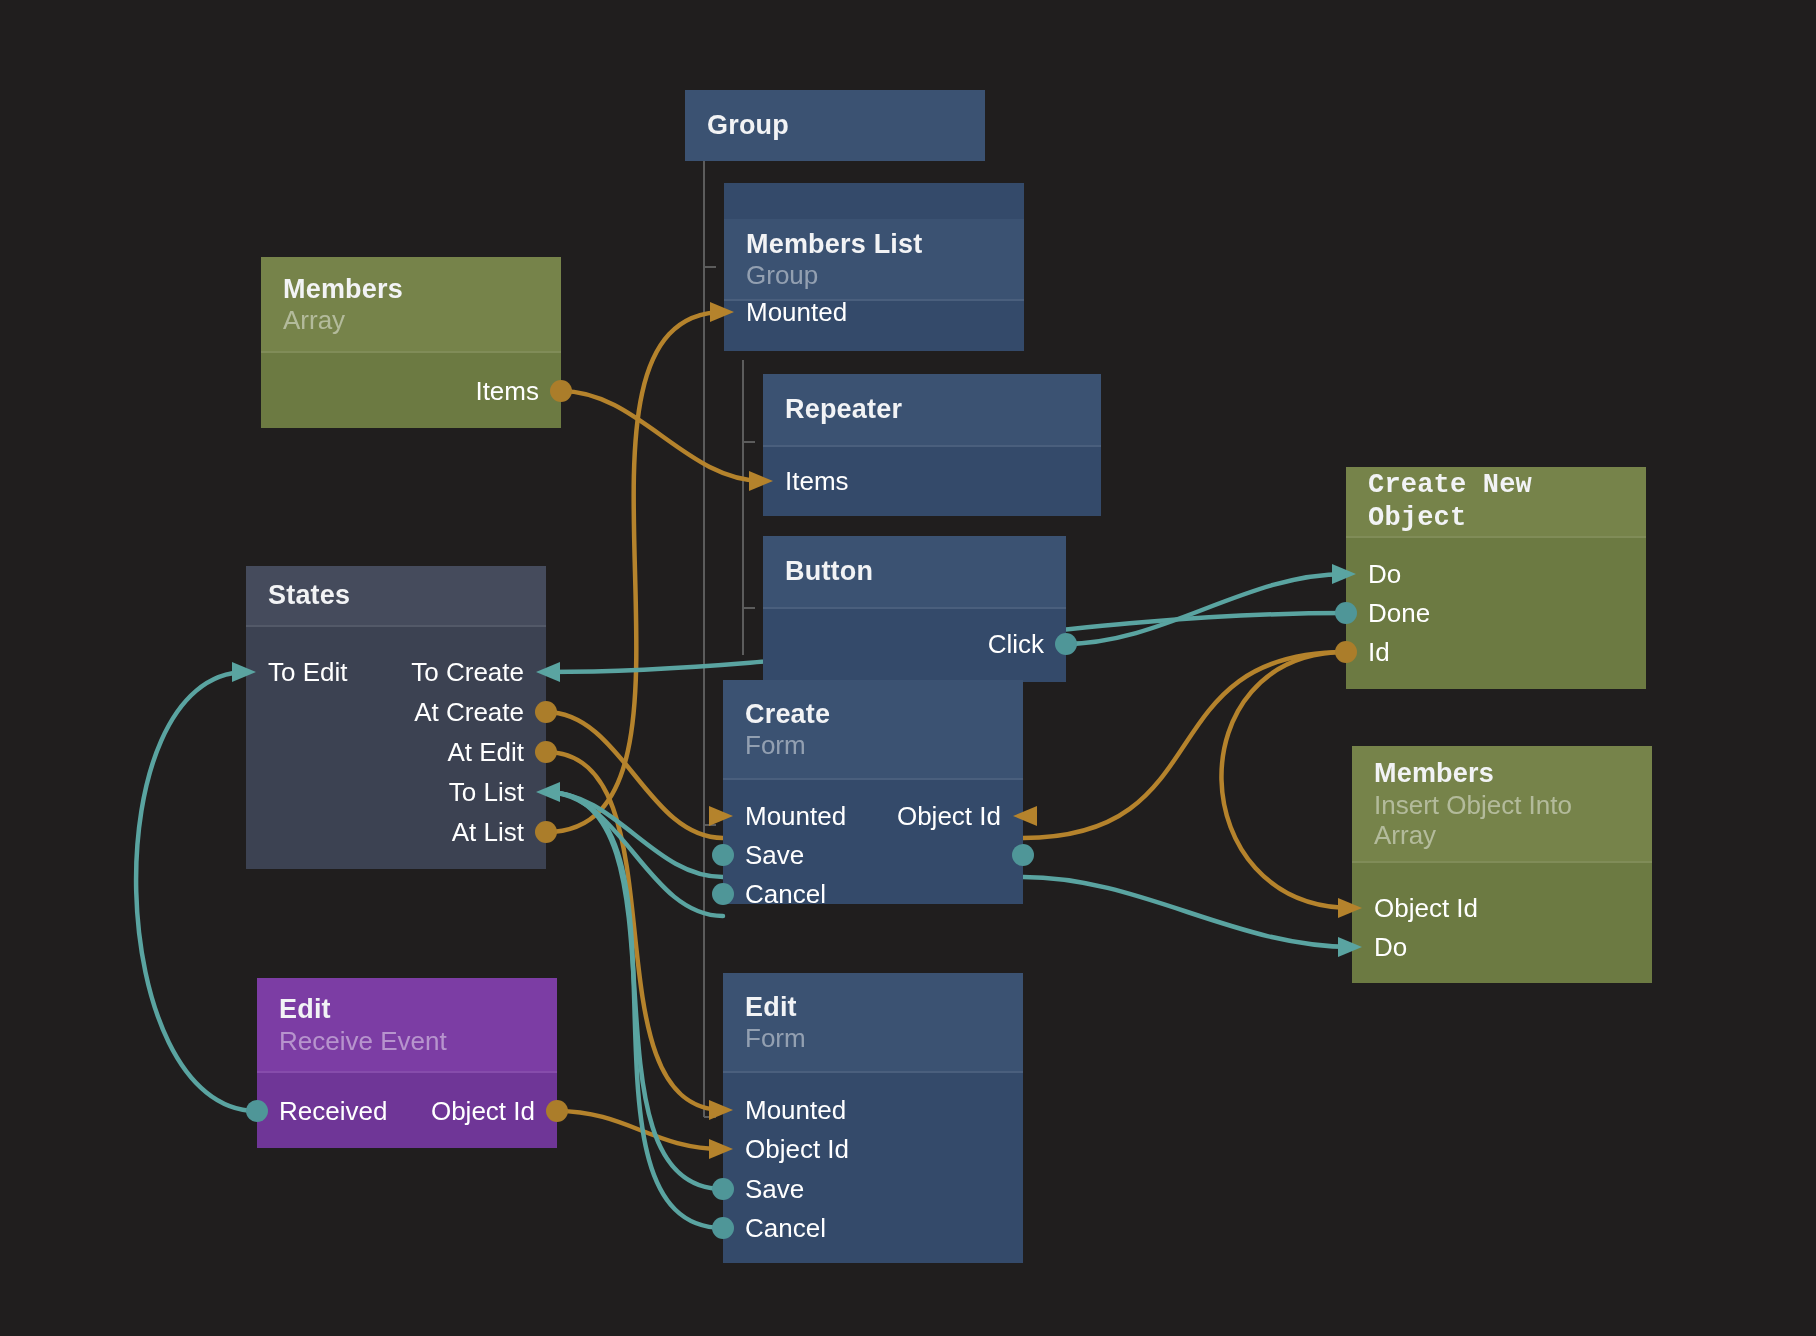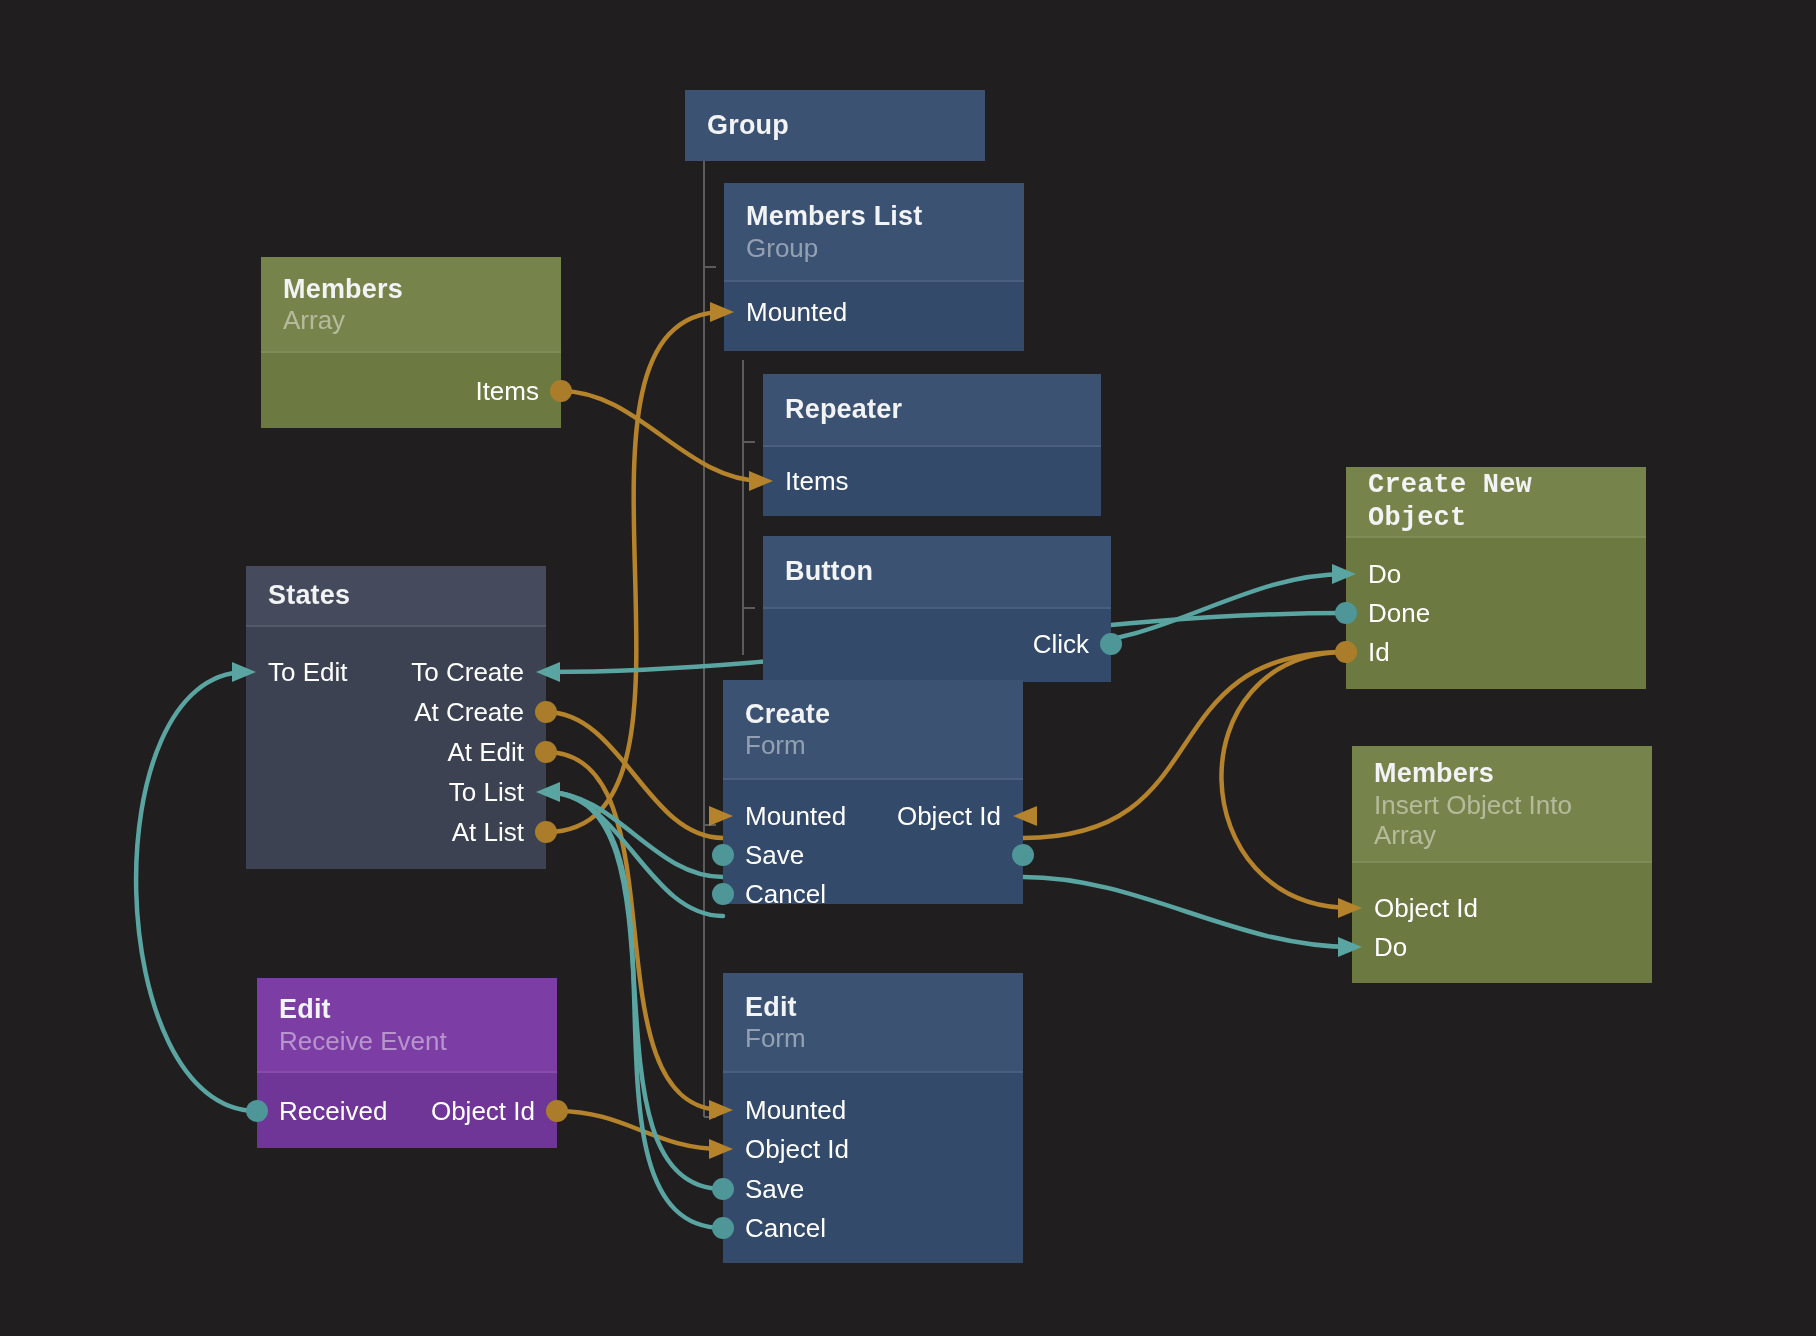--- a/index.html
+++ b/index.html
@@ -54,21 +54,21 @@
       <path d="M1023,877 C1140.7275350119928,877 1234.2724649880072,947 1352,947" stroke="#5aa4a1" stroke-width="4.5" fill="none" stroke-linecap="round"></path>
     </svg>
 
   <div class="node v-blue" style="left: 685px; top: 90px; width: 300px; height: 71px;">
     <div class="head" style="height: 71px;">
       <div class="title">Group</div>
     </div>
   </div>
 
   <div class="node v-blue has-body" style="left: 724px; top: 183px; width: 300px; height: 168px;">
-    <div class="head" style="height: 99px;">
+    <div class="head" style="height: 82px; margin-top: 36px;">
       <div class="title">Members List</div>
       <div class="subtitle">Group</div>
     </div>
     <div class="port" style="top: 109px;">
       <span class="conn arr L orange"></span>
       <span class="plabel">Mounted</span>
     </div>
   </div>
 
   <div class="node v-green has-body" style="left: 261px; top: 257px; width: 300px; height: 171px;">
@@ -85,21 +85,21 @@
   <div class="node v-blue has-body" style="left: 763px; top: 374px; width: 338px; height: 142px;">
     <div class="head" style="height: 73px;">
       <div class="title">Repeater</div>
     </div>
     <div class="port" style="top: 87px;">
       <span class="conn arr L orange"></span>
       <span class="plabel">Items</span>
     </div>
   </div>
 
-  <div class="node v-blue has-body" style="left: 763px; top: 536px; width: 348px; height: 146px;">
+  <div class="node v-blue has-body" style="left: 763px; top: 536px; width: 303px; height: 146px;">
     <div class="head" style="height: 73px;">
       <div class="title">Button</div>
     </div>
     <div class="port r" style="top: 88px;">
       <span class="conn dot R teal"></span>
       <span class="plabel">Click</span>
     </div>
   </div>
 
   <div class="node v-grey has-body" style="left: 246px; top: 566px; width: 300px; height: 303px;">

